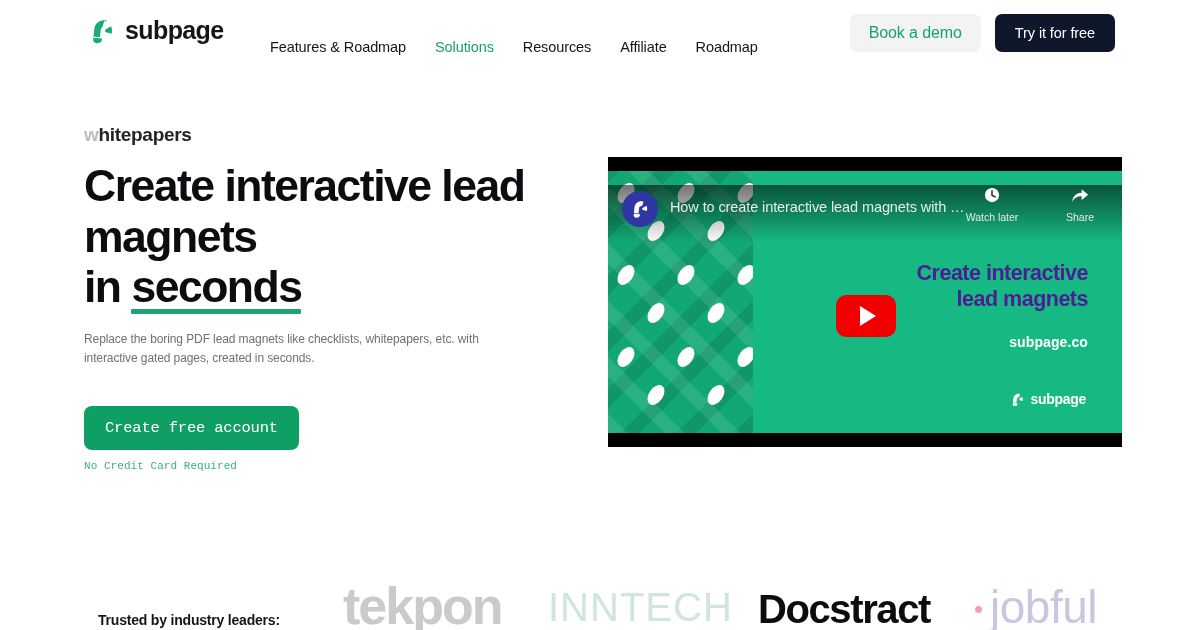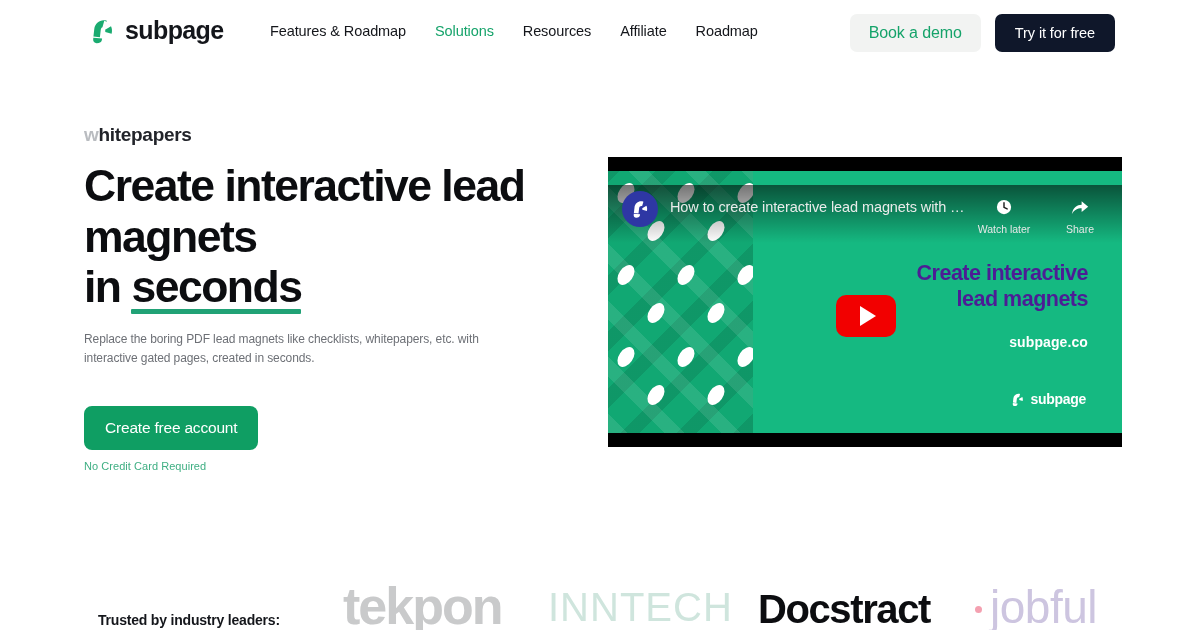--- a/index.html
+++ b/index.html
@@ -26,21 +26,21 @@
   .brand-name {
     font-size: 25px; font-weight: 700; color: #14161b;
     letter-spacing: -0.6px;
   }
   .nav {
     position: absolute; left: 270px; top: 23px;
     display: flex; align-items: center; gap: 29px;
   }
   .nav-item {
     font-size: 14.5px; color: #14161b; letter-spacing: -0.1px;
-    white-space: nowrap; cursor: pointer;
+    white-space: nowrap; cursor: pointer; margin-top: 16px;
   }
   .nav-item.is-active { color: #15a36a; }
 
   .header-actions {
     position: absolute; right: 85px; top: 14px;
     display: flex; align-items: center; gap: 14px;
   }
   .btn-ghost {
     background: #f2f3f2; color: #15a36a;
     font-size: 16px; border: none; border-radius: 7px;
@@ -71,21 +71,21 @@
   .headline .ul::after {
     content: ""; position: absolute;
     left: 0; right: 0; bottom: -1px; height: 5px;
     background: #21a276; border-radius: 1px;
   }
   .sub {
     margin-top: 17px;
     font-size: 12px; color: #6d7076; line-height: 1.62;
     letter-spacing: -0.1px; max-width: 420px;
   }
-  .cta-wrap { margin-top: 37px; }
+  .cta-wrap { margin-top: 37px; font-family: Liberation Mono, monospace; }
   .btn-cta {
     background: #0f9e63; color: #ffffff;
     font-size: 15.5px; border: none; border-radius: 8px;
     padding: 13px 21px; cursor: pointer; font-family: inherit;
     letter-spacing: -0.2px;
   }
   .cta-note {
     margin-top: 10px; font-size: 11px; color: #3faf83;
     letter-spacing: 0.05px;
   }
@@ -119,22 +119,22 @@
     width: 36px; height: 36px; border-radius: 50%;
     background: #2e37a4; display:flex; align-items:center; justify-content:center;
   }
   .v-title {
     position: absolute; left: 62px; top: 28px;
     font-size: 14.5px; color: #e9ebea;
     letter-spacing: -0.1px; white-space: nowrap;
     max-width: 330px; overflow: hidden;
   }
   .v-actions {
-    position: absolute; right: 14px; top: 24px;
-    display: flex; gap: 20px; align-items: flex-start;
+    position: absolute; right: 14px; top: 12px;
+    display: flex; gap: 32px; align-items: flex-start;
   }
   .v-action { width: 56px; text-align: center; cursor: pointer; }
   .v-action .ic { height: 24px; display:flex; align-items:center; justify-content:center; }
   .v-action .lb {
     margin-top: 2px; font-size: 10.5px; color: #e6e8e7; letter-spacing: 0;
   }
   .v-play {
     position: absolute; left: 228px; top: 124px;
     width: 60px; height: 42px; border-radius: 10px;
     background: #f20000;

